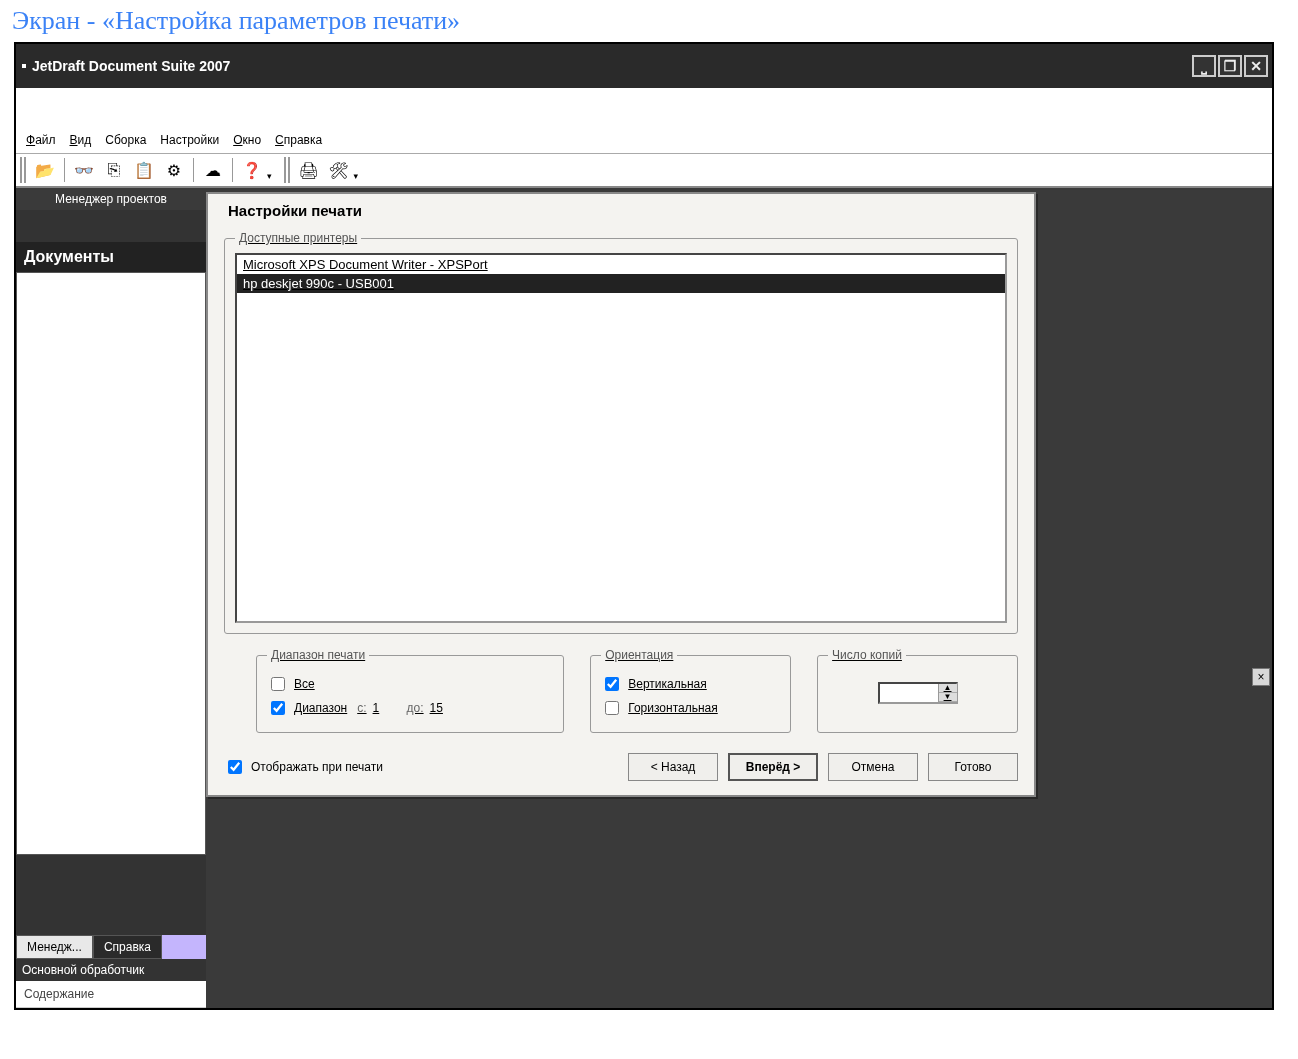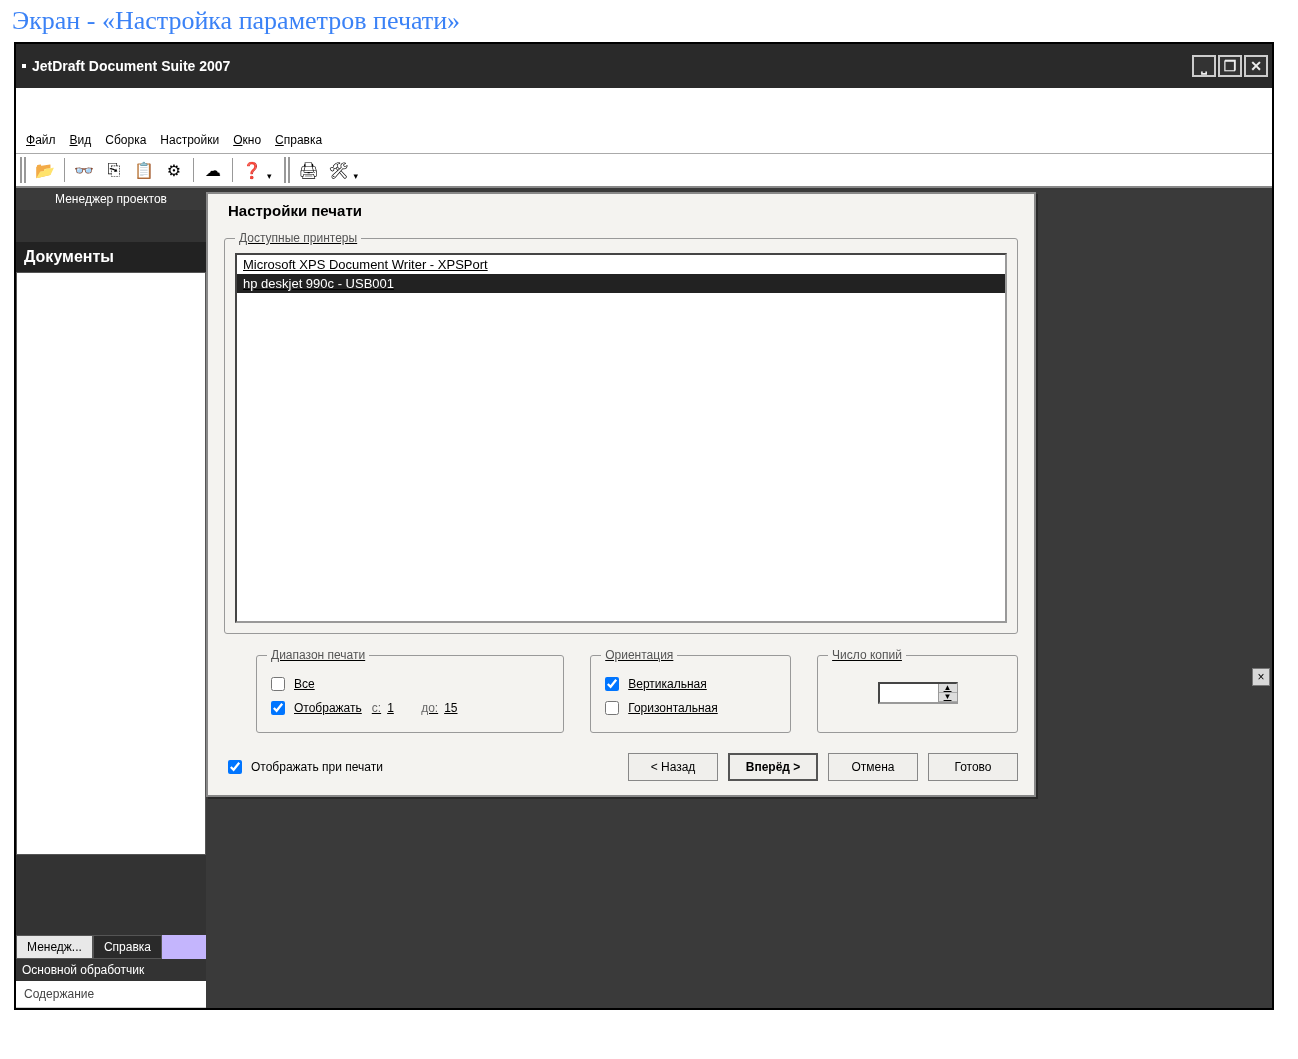--- a/index.html
+++ b/index.html
@@ -250,21 +250,21 @@
         <div class="options-row">
 
           <fieldset style="flex:1.6">
             <legend>Диапазон печати</legend>
             <label class="chk">
               <input type="checkbox" style="">
               <span>Все</span>
             </label>
             <label class="chk">
               <input type="checkbox" checked="" style="">
-              <span>Отображать</span>
+              <span>Диапазон</span>
               <span class="range-inline">
                 <span class="lbl">с:</span>
                 <span class="range-val">1</span>
                 <span class="lbl">до:</span>
                 <span class="range-val">15</span>
               </span>
             </label>
           </fieldset>
 
           <fieldset>

